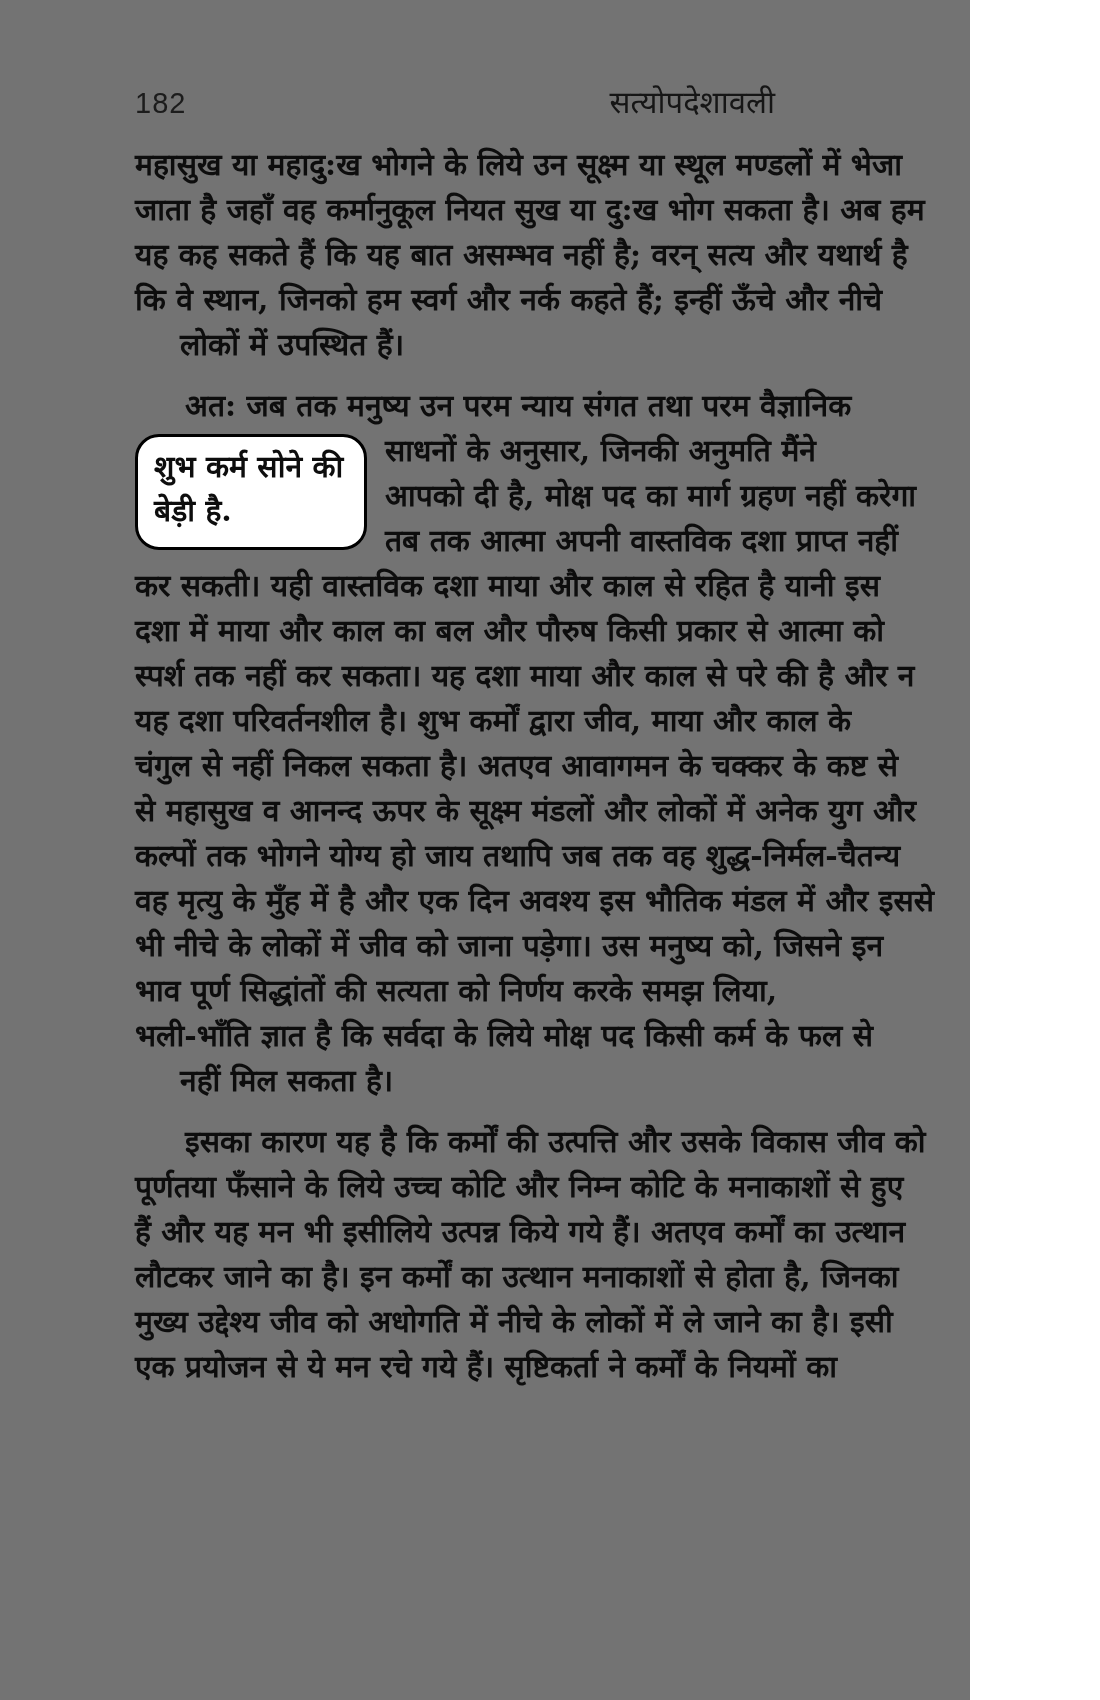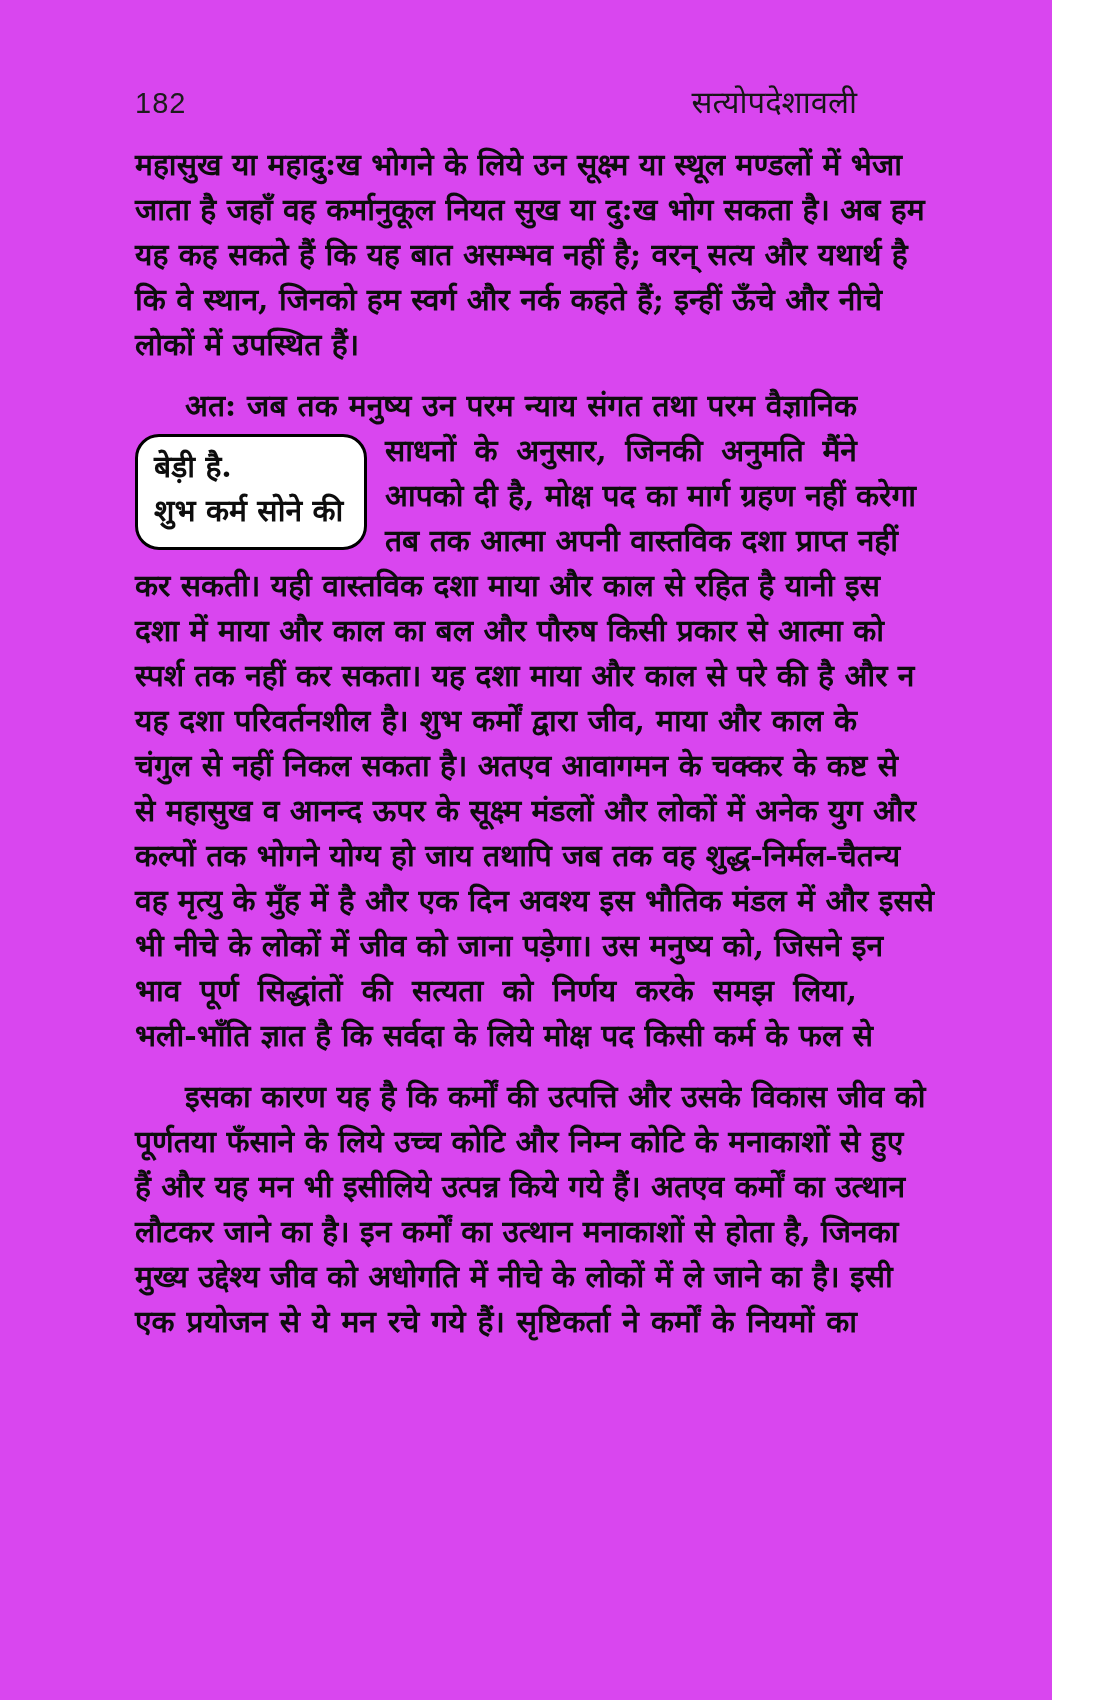--- a/index.html
+++ b/index.html
@@ -2,23 +2,23 @@
 <html lang="hi"><head>
 <meta charset="utf-8">
 <style>
   html, body {
     margin: 0;
     padding: 0;
     background: #ffffff;
   }
   .page {
     position: relative;
-    width: 1052px;
+    width: 970px;
     height: 1700px;
-    background: #d946ef;
+    background: #737373;
     color: #101010;
     box-sizing: border-box;
     padding: 80px 195px 0 135px;
     font-family: "DejaVu Serif", "Liberation Serif", serif;
     overflow: hidden;
   }
   .page-header {
     display: flex;
     justify-content: space-between;
     align-items: baseline;
@@ -46,20 +46,21 @@
     text-align: justify;
     text-align-last: justify;
     white-space: nowrap;
     height: 45px;
     overflow: visible;
   }
   .line.unjust {
     text-align: left;
     text-align-last: left;
     white-space: normal;
+    margin-left: 45px;
   }
   .line.indent {
     padding-left: 50px;
   }
   .para-gap {
     margin-top: 16px;
   }
   .wrap-row {
     display: flex;
     align-items: flex-start;
@@ -103,42 +104,43 @@
     <div class="line">जाता है जहाँ वह कर्मानुकूल नियत सुख या दु:ख भोग सकता है। अब हम</div>
     <div class="line">यह कह सकते हैं कि यह बात असम्भव नहीं है; वरन् सत्य और यथार्थ है</div>
     <div class="line">कि वे स्थान, जिनको हम स्वर्ग और नर्क कहते हैं; इन्हीं ऊँचे और नीचे</div>
     <div class="line unjust">लोकों में उपस्थित हैं।</div>
 
     <div class="line indent para-gap">अत: जब तक मनुष्य उन परम न्याय संगत तथा परम वैज्ञानिक</div>
 
     <div class="wrap-row">
       <div class="wrap-left">
         <div class="callout-box">
+          <div>शुभ कर्म सोने की</div>
           <div>बेड़ी है.</div>
-          <div>शुभ कर्म सोने की</div>
         </div>
       </div>
       <div class="wrap-right">
         <div class="line">साधनों के अनुसार, जिनकी अनुमति मैंने</div>
         <div class="line">आपको दी है, मोक्ष पद का मार्ग ग्रहण नहीं करेगा</div>
         <div class="line">तब तक आत्मा अपनी वास्तविक दशा प्राप्त नहीं</div>
       </div>
     </div>
 
     <div class="line">कर सकती। यही वास्तविक दशा माया और काल से रहित है यानी इस</div>
     <div class="line">दशा में माया और काल का बल और पौरुष किसी प्रकार से आत्मा को</div>
     <div class="line">स्पर्श तक नहीं कर सकता। यह दशा माया और काल से परे की है और न</div>
     <div class="line">यह दशा परिवर्तनशील है। शुभ कर्मों द्वारा जीव, माया और काल के</div>
     <div class="line">चंगुल से नहीं निकल सकता है। अतएव आवागमन के चक्कर के कष्ट से</div>
     <div class="line">से महासुख व आनन्द ऊपर के सूक्ष्म मंडलों और लोकों में अनेक युग और</div>
     <div class="line">कल्पों तक भोगने योग्य हो जाय तथापि जब तक वह शुद्ध-निर्मल-चैतन्य</div>
     <div class="line">वह मृत्यु के मुँह में है और एक दिन अवश्य इस भौतिक मंडल में और इससे</div>
     <div class="line">भी नीचे के लोकों में जीव को जाना पड़ेगा। उस मनुष्य को, जिसने इन</div>
     <div class="line">भाव पूर्ण सिद्धांतों की सत्यता को निर्णय करके समझ लिया,</div>
     <div class="line">भली-भाँति ज्ञात है कि सर्वदा के लिये मोक्ष पद किसी कर्म के फल से</div>
+    <div class="line unjust">नहीं मिल सकता है।</div>
 
     <div class="line indent para-gap">इसका कारण यह है कि कर्मों की उत्पत्ति और उसके विकास जीव को</div>
     <div class="line">पूर्णतया फँसाने के लिये उच्च कोटि और निम्न कोटि के मनाकाशों से हुए</div>
     <div class="line">हैं और यह मन भी इसीलिये उत्पन्न किये गये हैं। अतएव कर्मों का उत्थान</div>
     <div class="line">लौटकर जाने का है। इन कर्मों का उत्थान मनाकाशों से होता है, जिनका</div>
     <div class="line">मुख्य उद्देश्य जीव को अधोगति में नीचे के लोकों में ले जाने का है। इसी</div>
     <div class="line">एक प्रयोजन से ये मन रचे गये हैं। सृष्टिकर्ता ने कर्मों के नियमों का</div>
 
   </div>
 </div>

